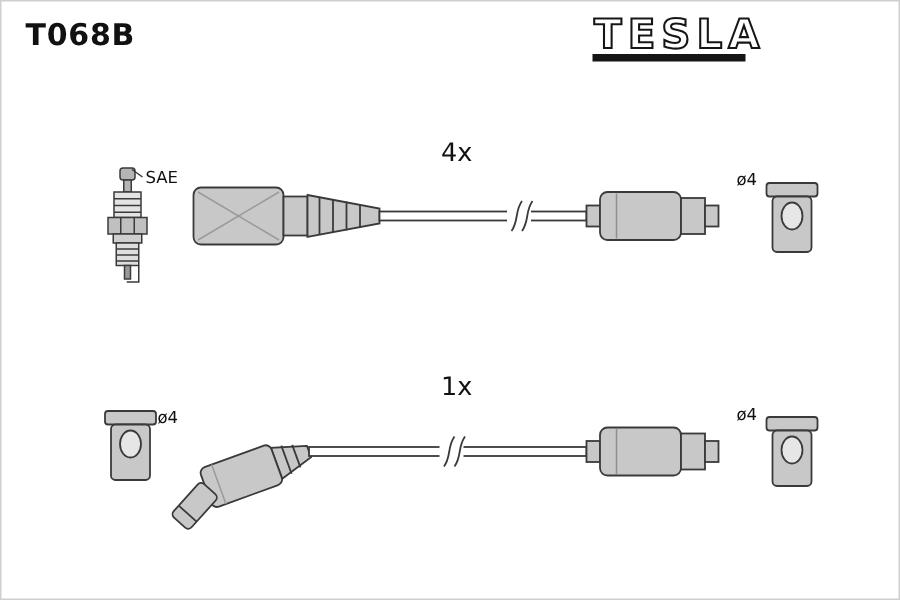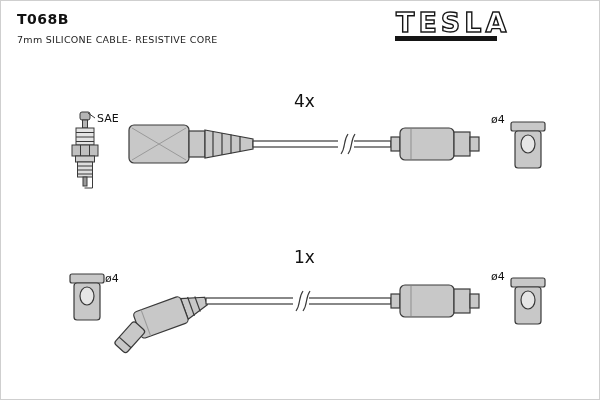--- a/index.html
+++ b/index.html
@@ -1,37 +1,36 @@
 <!DOCTYPE html>
 <html><head>
 <meta charset="utf-8">
 <style>
   html,body{margin:0;padding:0;background:#ffffff;}
   .page{
     position:relative;width:600px;height:400px;box-sizing:border-box;
     background:#ffffff;border:1px solid #cfcfcf;overflow:hidden;
     font-family:"DejaVu Sans", sans-serif;
   }
-  .part-number{position:absolute;left:16px;top:10px;font-size:14px;font-weight:700;color:#111;letter-spacing:.5px;}
+  .part-number{position:absolute;left:16px;top:10px;font-size:20px;font-weight:700;color:#111;letter-spacing:.5px;}
   .description{position:absolute;left:16px;top:33px;font-size:9.5px;color:#1c1c1c;letter-spacing:.3px;}
   svg.diagram{position:absolute;left:0;top:0;}
   .brand-text{
     font-family:"DejaVu Sans", sans-serif;font-weight:700;font-size:27px;
     letter-spacing:4px;fill:#ffffff;stroke:#151515;stroke-width:1.4px;
   }
   .qty{font-size:17px;fill:#111;font-family:"DejaVu Sans", sans-serif;}
   .small-label{font-size:11px;fill:#111;font-family:"DejaVu Sans", sans-serif;}
 </style>
 </head>
 <body>
 
 <div class="page">
 
   <div class="part-number">T068B</div>
-  <div class="description">7mm SILICONE CABLE- RESISTIVE CORE</div>
 
   <svg class="diagram" width="600" height="400" viewBox="0 0 600 400">
     <defs>
 
       <g id="plug-connector" stroke="#3a3a3a" stroke-width="1.2" fill="#c8c8c8">
         <rect x="0" y="-7" width="9" height="14"></rect>
         <rect x="9" y="-16" width="54" height="32" rx="5"></rect>
         <line x1="20" y1="-15" x2="20" y2="15" stroke="#8f8f8f" stroke-width="1"></line>
         <rect x="63" y="-12" width="16" height="24"></rect>
         <rect x="79" y="-7" width="9" height="14"></rect>

